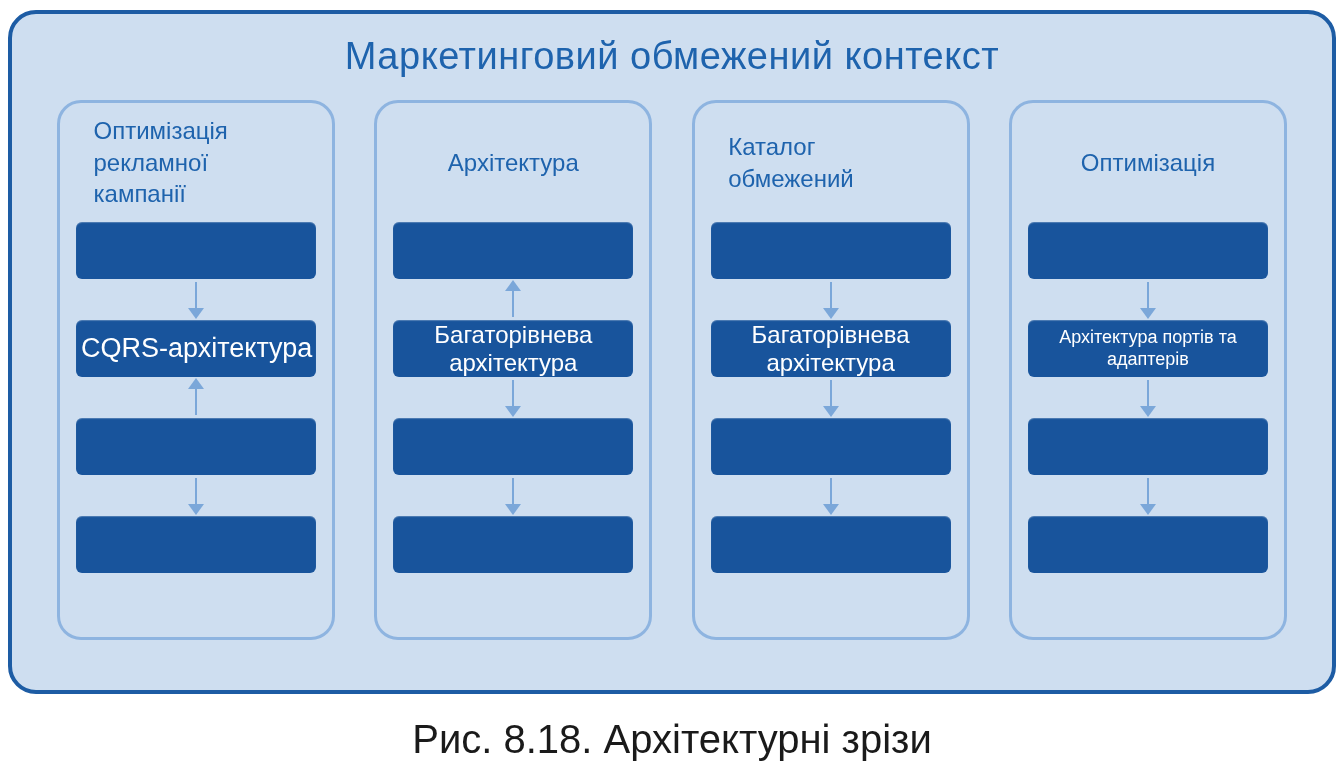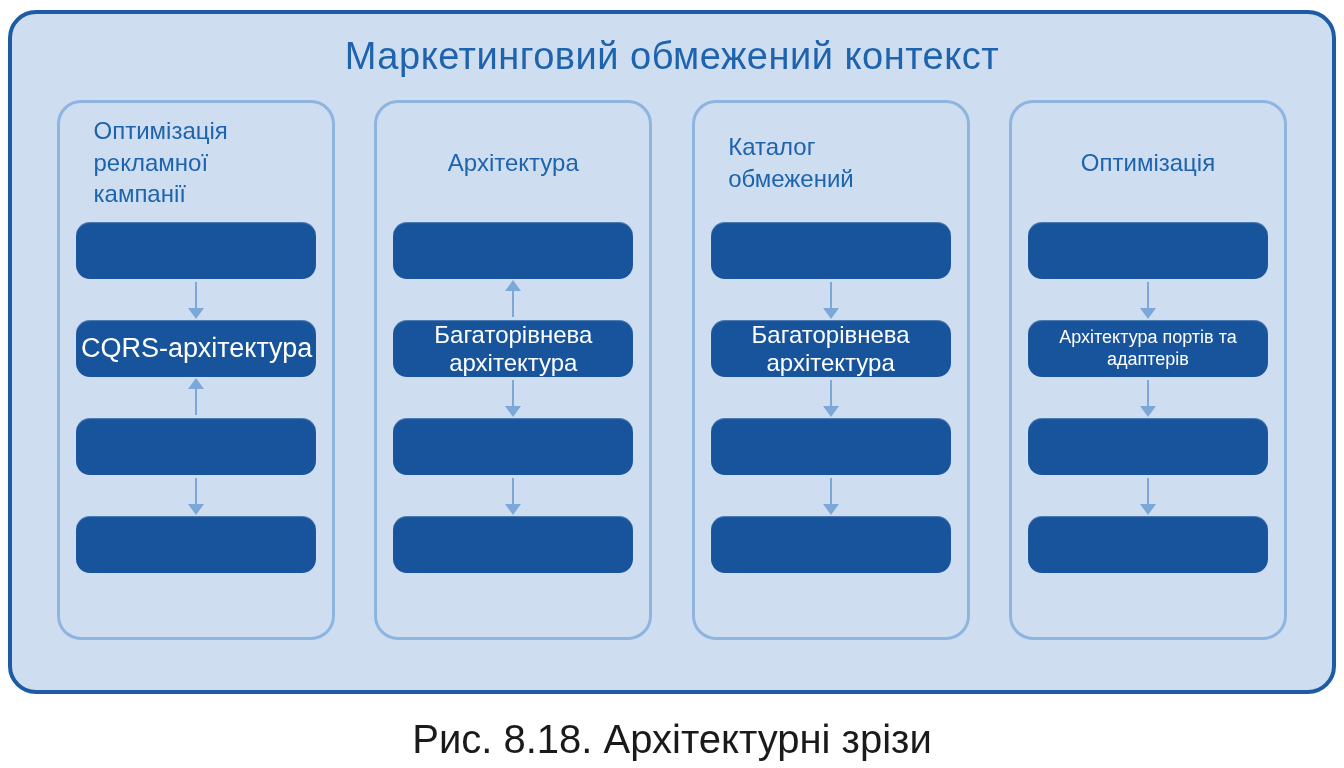--- a/index.html
+++ b/index.html
@@ -55,21 +55,21 @@
     color: var(--heading-text);
     font-size: 24px;
     line-height: 1.32;
   }
   .col-header-text { display: inline-block; max-width: 205px; }
 
   .box {
     width: 240px; height: 57px;
     margin: 0 auto;
     background: var(--box-fill);
-    border-radius: 14px;
+    border-radius: 6px;
     box-shadow: inset 0 1px 1px rgba(255,255,255,0.25);
     display: flex; align-items: center; justify-content: center;
     text-align: center;
     color: var(--box-text);
   }
   .label { display: inline-block; max-width: 230px; font-size: 24px; line-height: 1.16; }
   .columns .column:nth-child(1) .label { font-size: 27px; white-space: nowrap; }
   .columns .column:nth-child(2) .label,
   .columns .column:nth-child(3) .label { font-size: 24px; }
   .columns .column:nth-child(4) .label { font-size: 18px; line-height: 1.22; max-width: 200px; }

